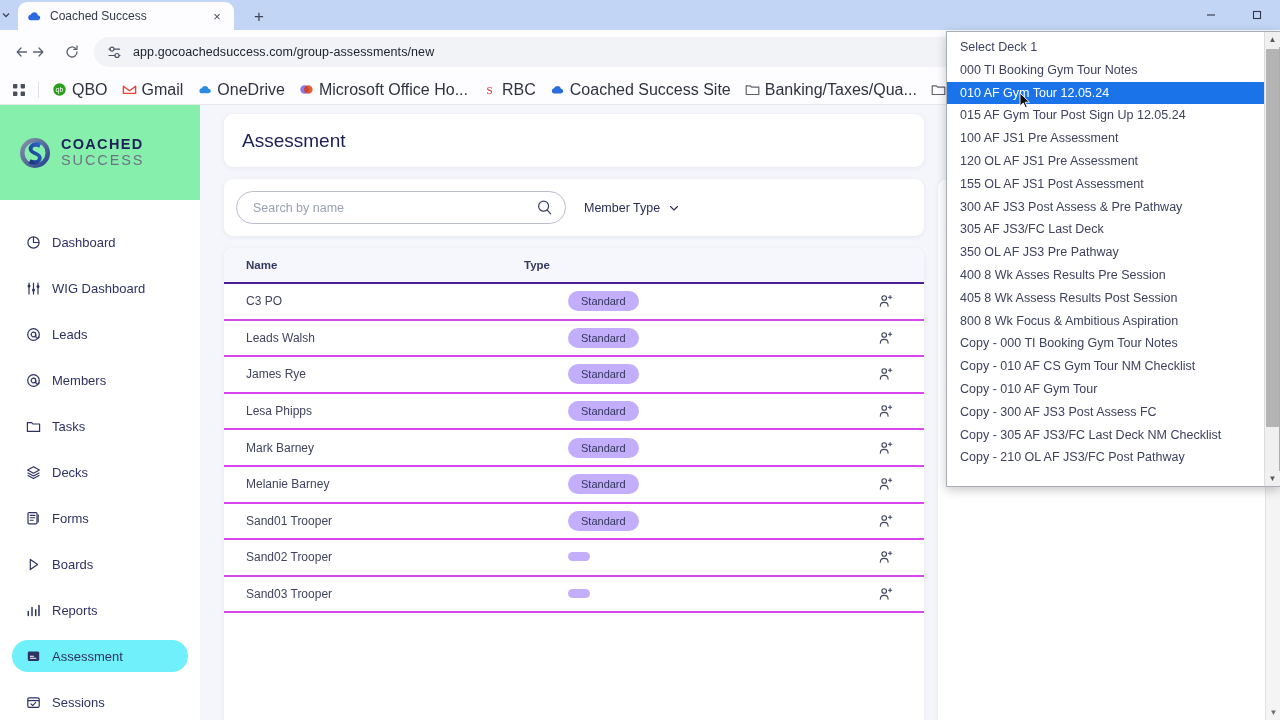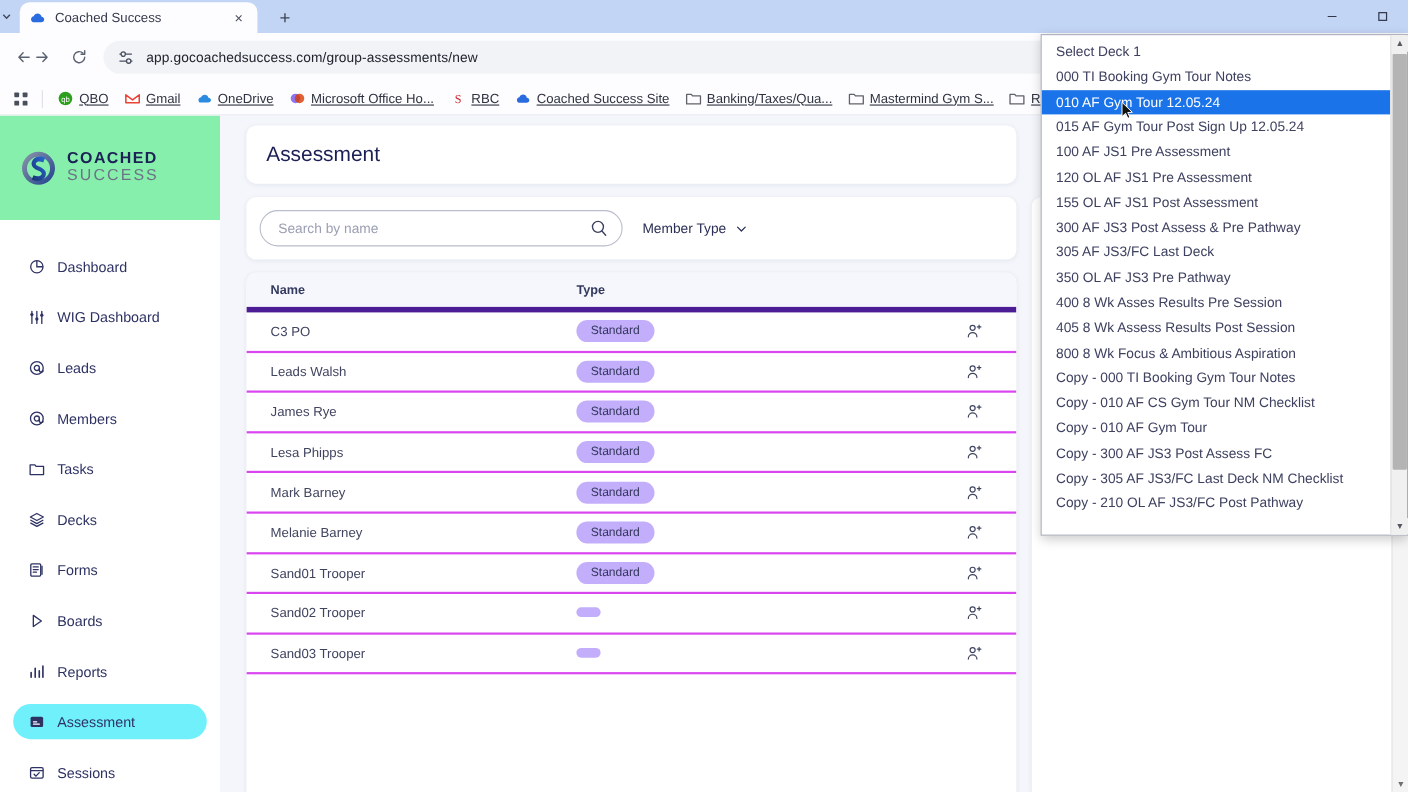--- a/index.html
+++ b/index.html
@@ -67,21 +67,21 @@
     position: absolute; left: 0; top: 75px; width: 1280px; height: 30px;
     background: #fdfdff; display: flex; align-items: center; padding: 0 6px;
     border-bottom: 1px solid #e6e8ec; overflow: hidden;
   }
   .bm-apps { width: 26px; height: 22px; display:flex; align-items:center; justify-content:center; flex:0 0 26px; }
   .bm-sep { width: 1px; height: 16px; background: #dcdfe5; margin: 0 6px; flex: 0 0 1px; }
   .bm {
     display: flex; align-items: center; gap: 5px; padding: 3px 7px;
     border-radius: 4px; flex: 0 0 auto; white-space: nowrap;
   }
-  .bm-label { font-size: 12px; color: #2f3340; text-decoration: underline; }
+  .bm-label { font-size: 16px; color: #2f3340; }
   .bm-ico { width: 15px; height: 15px; flex: 0 0 15px; display:block; }
 
   
   #viewport {
     position: absolute; left: 0; top: 105px; width: 1280px; height: 615px;
     background: #f4f6fb; overflow: hidden;
   }
 
   
   #sidebar {
@@ -135,33 +135,33 @@
   .member-type { display: flex; align-items: center; gap: 8px; font-size: 12.5px; color: #2b2f55; }
   .chev { width: 12px; height: 12px; display:block; color:#2b2f55; }
 
   #table-card {
     position: absolute; left: 24px; top: 143px; width: 700px; height: 480px;
     overflow: hidden;
   }
   .thead {
     height: 36px; background: #f5f7fc; display: flex; align-items: center;
     font-size: 11.5px; color: #343a5e; font-weight: 700;
-    border-bottom: 5px solid #4c1d95;
+    border-bottom: 2px solid #4c1d95;
   }
   .col-name { width: 300px; padding-left: 22px; }
   .col-type { width: 290px; }
   .col-act  { flex: 1 1 auto; }
   .trow {
     height: 36.6px; display: flex; align-items: center;
     border-bottom: 2px solid #d946ef; font-size: 12px; color: #40445f;
   }
   .badge {
     display: inline-flex; align-items: center; justify-content: center;
     height: 20px; min-width: 22px; padding: 0 13px; border-radius: 10px;
-    background: #c3aefc; color: #33375c; font-size: 11px;
+    background: #c3aefc; color: #33375c; font-size: 11px; margin-left: 44px;
   }
   .badge.empty { padding: 0; width: 22px; height: 9px; border-radius: 5px; }
   .act-ico { width: 16px; height: 16px; display:block; color:#3f4460; }
 
   
   #form-panel {
     position: absolute; left: 738px; top: 74px; width: 330px; height: 549px;
     background: #fff; border-radius: 9px; box-shadow: 0 1px 5px rgba(30,40,90,.07);
     padding: 14px 10px 0 10px;
   }

